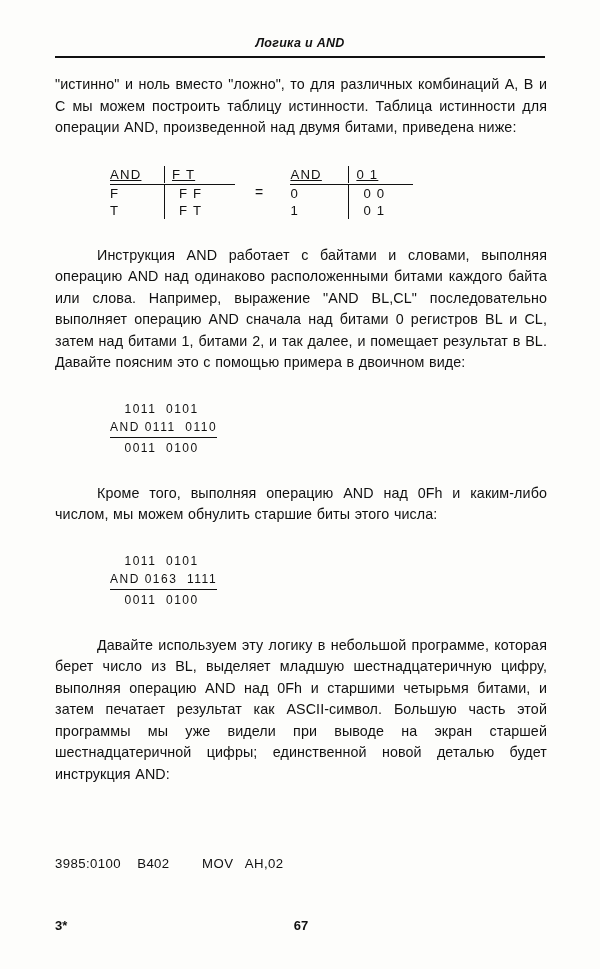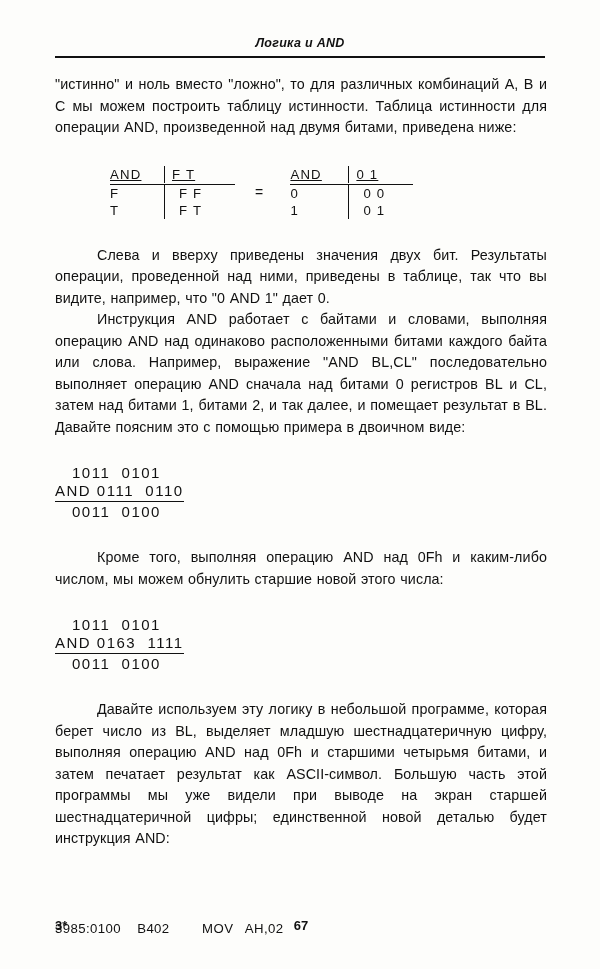--- a/index.html
+++ b/index.html
@@ -104,21 +104,22 @@
   }
   .eqsign {
     margin: 18px 26px 0 20px;
     font-size: 14px;
   }
   .tt2 .lbl { width: 58px; text-align: left; }
   .tt2 .cols { width: 50px; }
 
   
   .bin-block {
-    font-size: 15px;
+    margin-left: 55px;
+    font-size: 12px;
     line-height: 18px;
     letter-spacing: 1.5px;
     font-family: "Liberation Sans", sans-serif;
   }
   .bin-line { white-space: pre; }
   .bin-line.ruled {
     border-bottom: 1.5px solid #111;
     display: inline-block;
     padding-bottom: 1px;
   }
@@ -205,35 +206,34 @@
             <span class="lbl">1</span>
             <span class="cols">0 1</span>
           </div>
         </div>
 
       </div>
     </div>
 
     <div class="gap-lg"></div>
 
-    <p class="body-par indent">Слева и вверху приведены значения двух бит. Результаты операции, проведенной над ними, приведены в таблице, так что вы видите, например, что "0 AND 1" дает 0.</p>
 
     <p class="body-par indent">Инструкция AND работает с байтами и словами, выполняя операцию AND над одинаково расположенными битами каждого байта или слова. Например, выражение "AND BL,CL" последовательно выполняет операцию AND сначала над битами 0 регистров BL и CL, затем над битами 1, битами 2, и так далее, и помещает результат в BL. Давайте поясним это с помощью примера в двоичном виде:</p>
 
     <div class="gap-lg"></div>
 
     <div class="bin-block">
       <div class="bin-line">   1011  0101</div>
       <div class="bin-line ruled">AND 0111  0110</div>
       <div class="bin-result">   0011  0100</div>
     </div>
 
     <div class="gap-lg"></div>
 
-    <p class="body-par indent">Кроме того, выполняя операцию AND над 0Fh и каким-либо числом, мы можем обнулить старшие новой этого числа:</p>
+    <p class="body-par indent">Кроме того, выполняя операцию AND над 0Fh и каким-либо числом, мы можем обнулить старшие биты этого числа:</p>
 
     <div class="gap-lg"></div>
 
     <div class="bin-block">
       <div class="bin-line">   1011  0101</div>
       <div class="bin-line ruled">AND 0163  1111</div>
       <div class="bin-result">   0011  0100</div>
     </div>
 
     <div class="gap-lg"></div>

